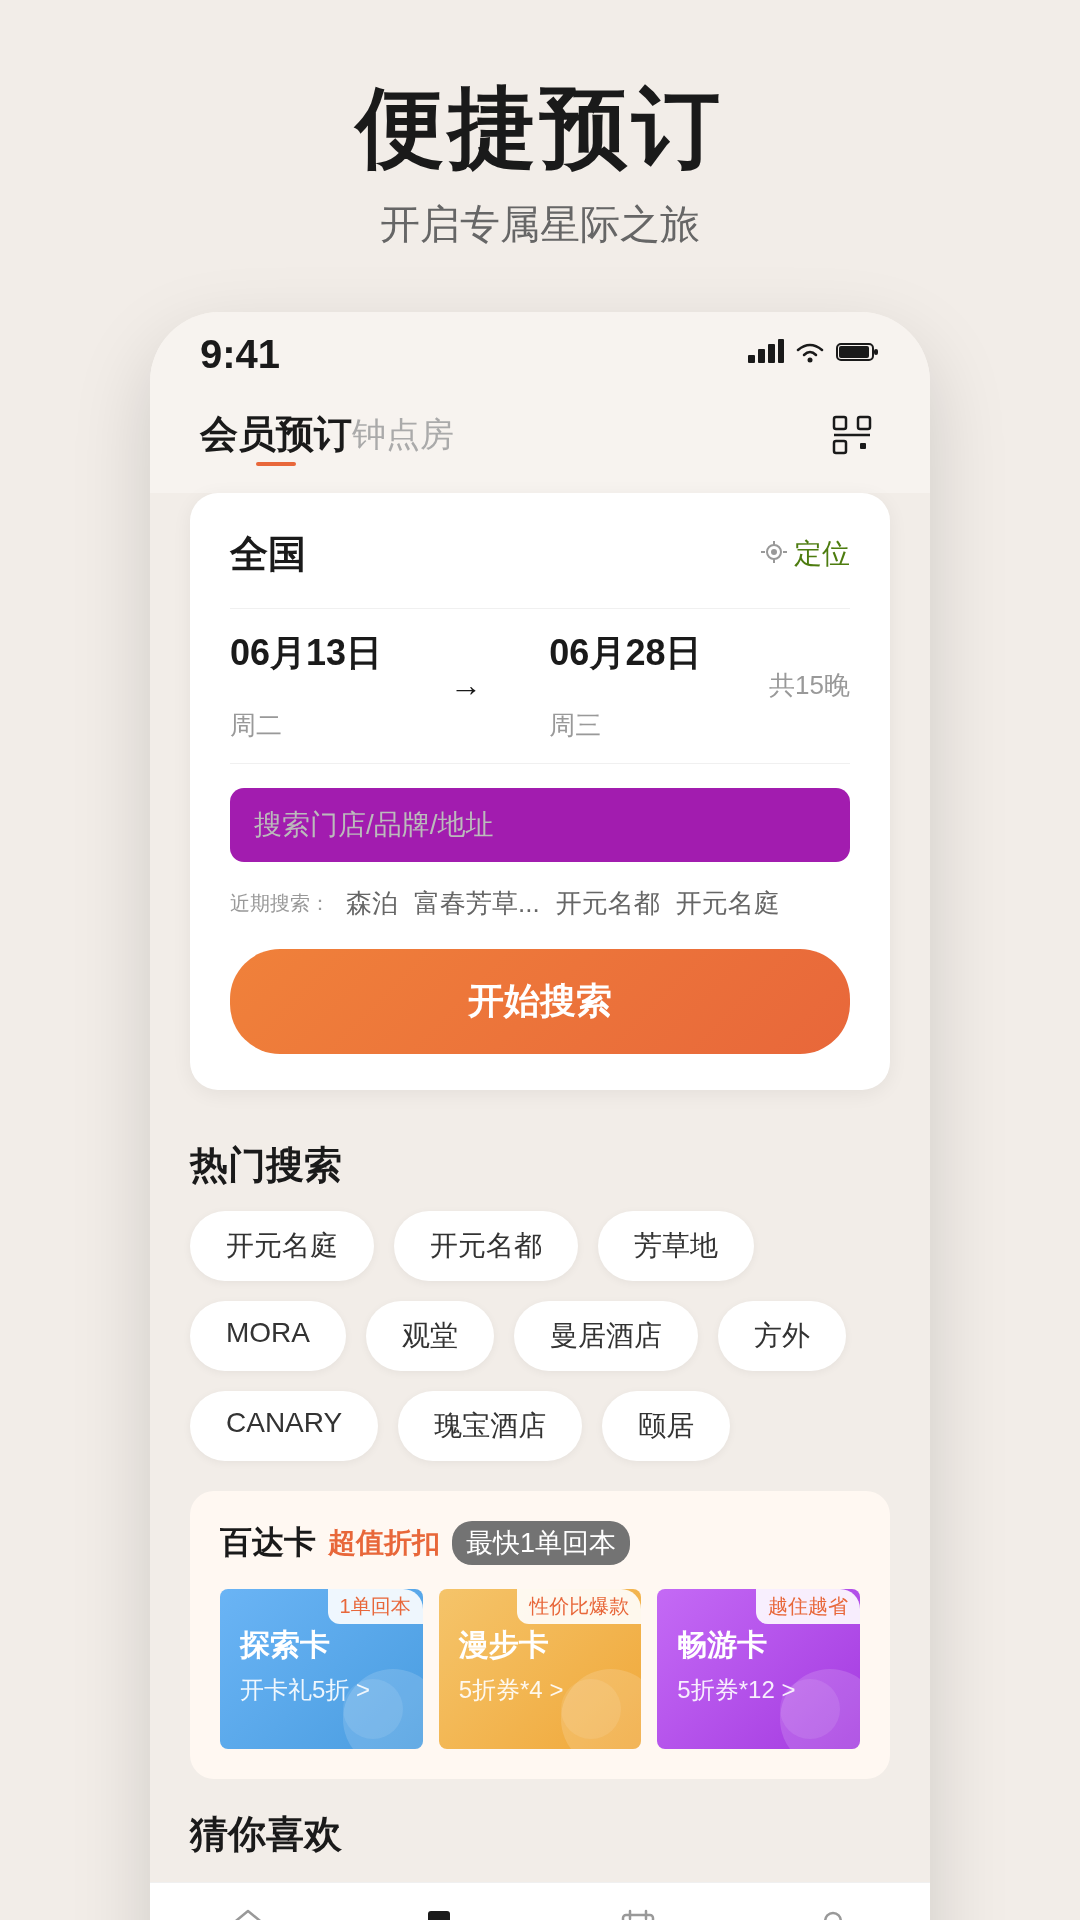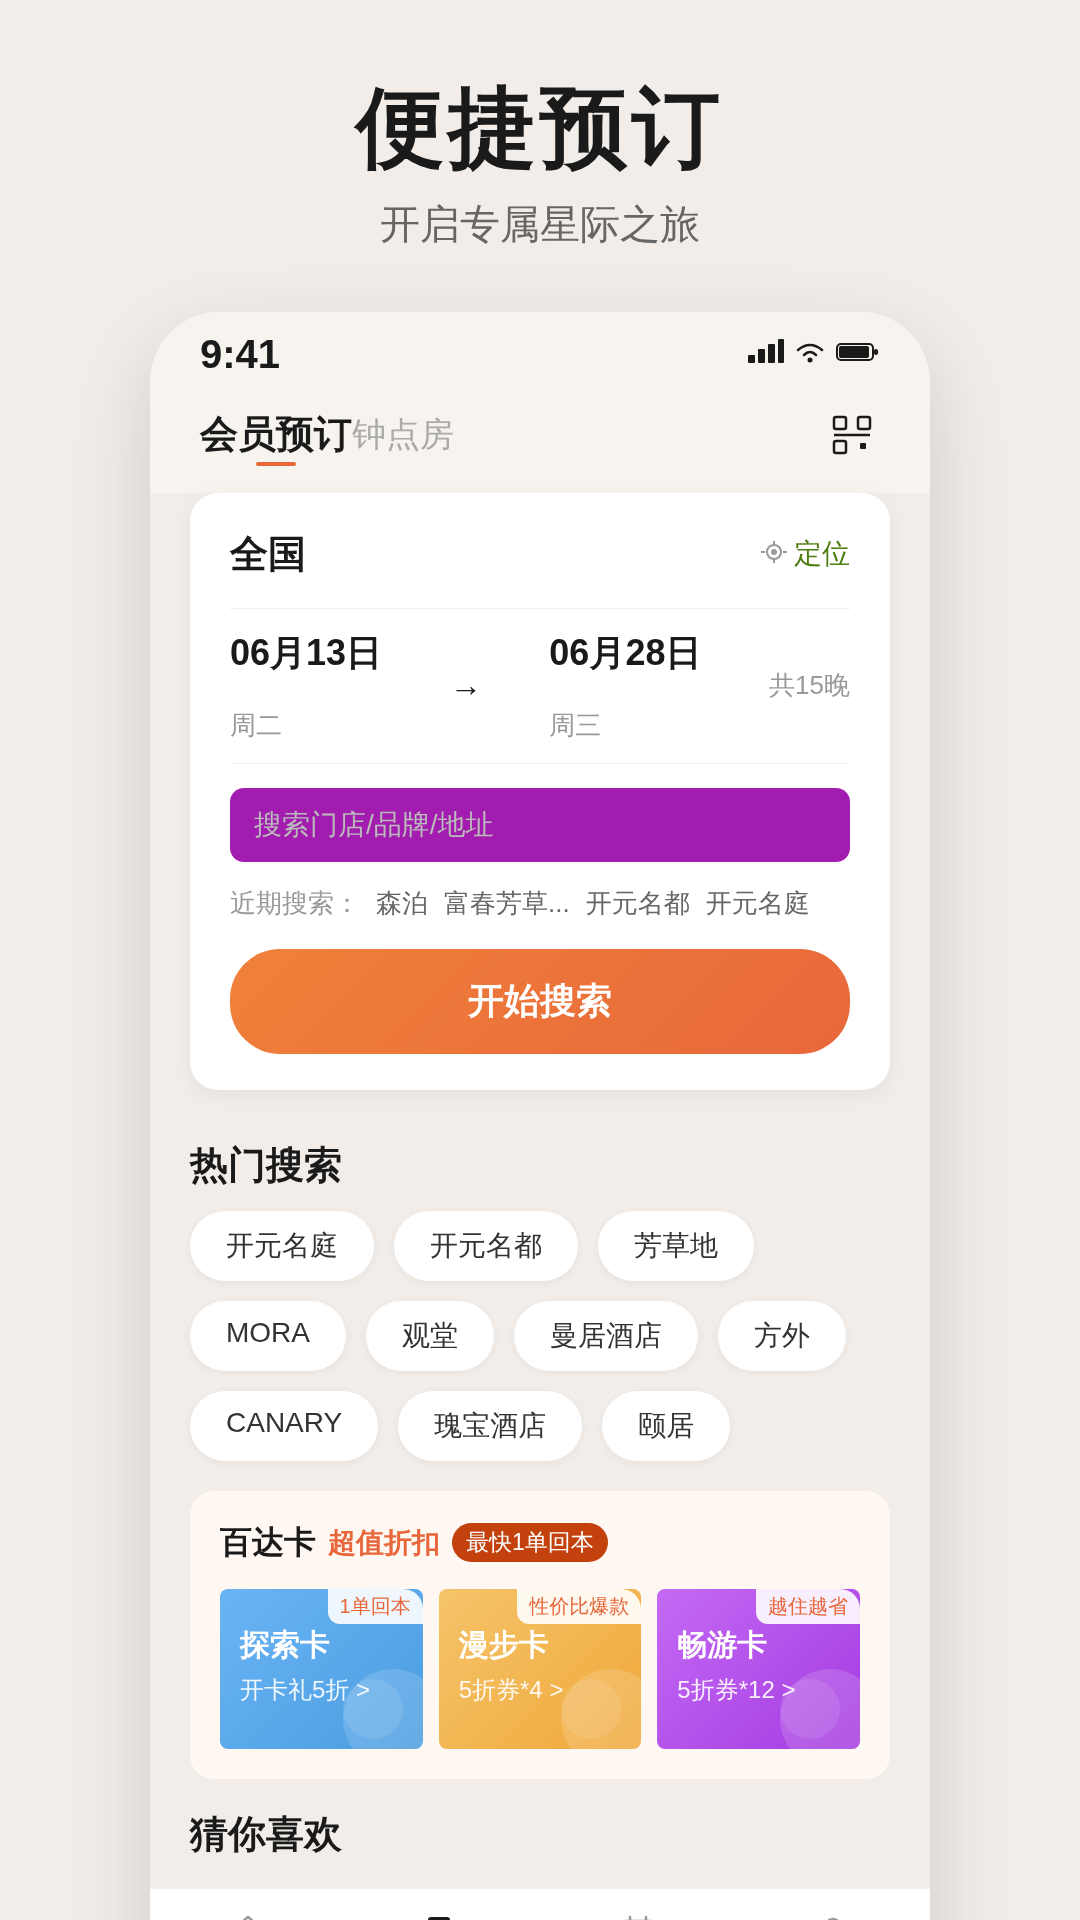--- a/index.html
+++ b/index.html
@@ -190,21 +190,21 @@
 
     
     .recent-row {
       display: flex;
       align-items: center;
       gap: 16px;
       flex-wrap: wrap;
       margin-bottom: 28px;
     }
     .recent-label {
-      font-size: 26px;
+      font-size: 20px;
       color: #999;
       white-space: nowrap;
     }
     .recent-tag {
       font-size: 26px;
       color: #666;
     }
 
     
     .search-btn {
@@ -261,23 +261,23 @@
       font-size: 32px;
       font-weight: 700;
       color: #1a1a1a;
     }
     .card-header-badge {
       font-size: 28px;
       font-weight: 700;
       color: #e8673a;
     }
     .card-header-tag {
-      background: #c2410c;
+      background: #737373;
       color: #fff;
-      font-size: 23px;
+      font-size: 27px;
       padding: 4px 14px;
       border-radius: 20px;
     }
     .cards-row {
       display: flex;
       gap: 16px;
       overflow: hidden;
     }
     .promo-card {
       flex: 1;
@@ -380,21 +380,21 @@
       fill: #1a1a1a;
     }
     .nav-icon svg {
       width: 46px;
       height: 46px;
     }
 
     
     .phone-content {
       background: #f2ede8;
-      padding-bottom: 12px;
+      padding-bottom: 6px;
     }
   </style>
 </head>
 <body>
 
 <div class="hero-section">
   <div class="hero-title">便捷预订</div>
   <div class="hero-subtitle">开启专属星际之旅</div>
 </div>
 

